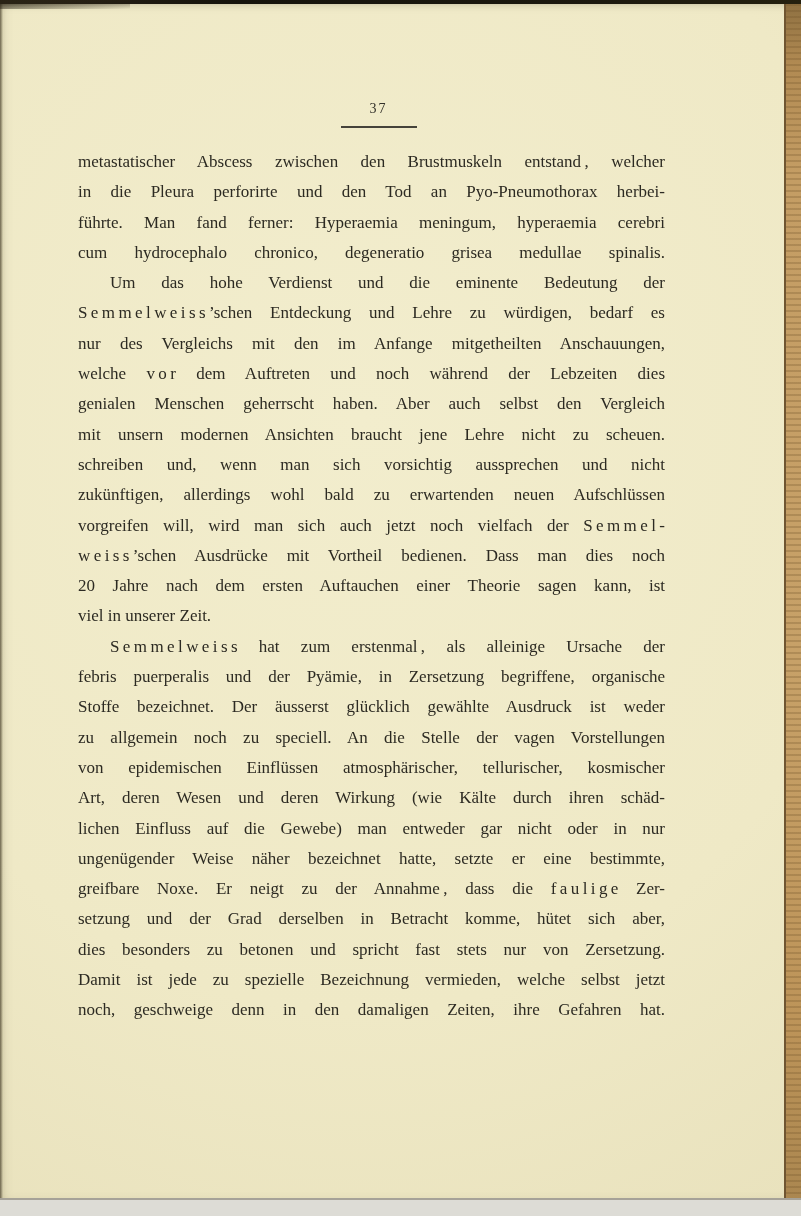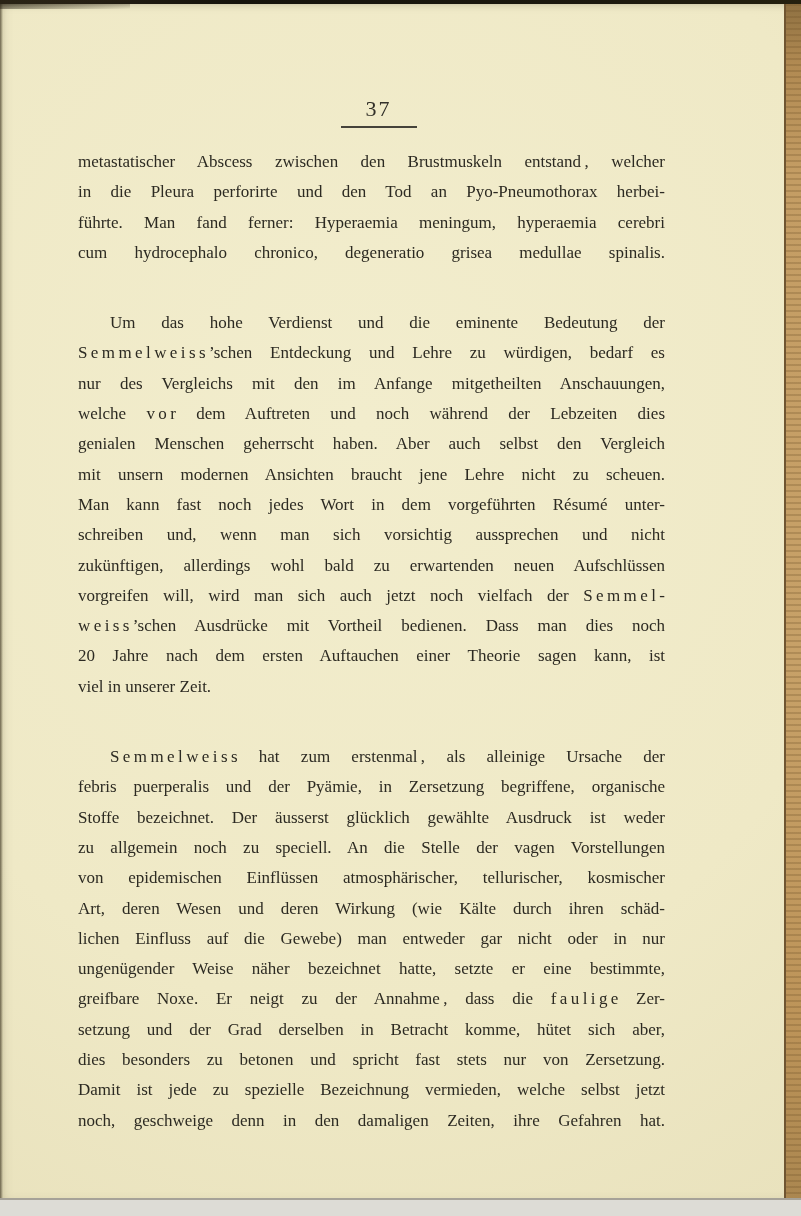--- a/index.html
+++ b/index.html
@@ -56,41 +56,41 @@
   }
 
   
   .folio-wrap {
     position: absolute; left: 78px; top: 97px; width: 587px;
     text-align: center;
     transform: translateX(7px);
     color: #33312a;
   }
   .folio-num {
-    font-size: 22px; line-height: 24px; letter-spacing: 2px;
+    font-size: 14px; line-height: 24px; letter-spacing: 2px;
   }
   .folio-rule {
     width: 76px; height: 2px; margin: 5px auto 0;
     background: #45433a;
   }
 
   
   .text-block {
     position: absolute; left: 78px; top: 147px; width: 587px;
     font-size: 17px; line-height: 30.3px;
     color: #2c2a22;
   }
   .paragraph { margin: 0; }
   .line {
     text-align: justify;
     text-align-last: justify;
     white-space: normal;
     font-family: Liberation Serif, serif;
   }
-  .line.indent { text-indent: 32px; margin-top: 40px; }
+  .line.indent { text-indent: 32px; }
   .line.unjust { text-align-last: left; }
 </style>
 </head>
 <body>
 
 <div class="stage">
   <div class="paper">
 
     <div class="folio-wrap">
       <div class="folio-num">37</div>
@@ -104,21 +104,20 @@
           <div class="line">führte. Man fand ferner: Hyperaemia meningum, hyperaemia cerebri</div>
           <div class="line">cum hydrocephalo chronico, degeneratio grisea medullae spinalis.</div>
         </div>
         <div class="paragraph">
           <div class="line indent">Um das hohe Verdienst und die eminente Bedeutung der</div>
           <div class="line">S e m m e l w e i s s ’schen Entdeckung und Lehre zu würdigen, bedarf es</div>
           <div class="line">nur des Vergleichs mit den im Anfange mitgetheilten Anschauungen,</div>
           <div class="line">welche v o r dem Auftreten und noch während der Lebzeiten dies</div>
           <div class="line">genialen Menschen geherrscht haben. Aber auch selbst den Vergleich</div>
           <div class="line">mit unsern modernen Ansichten braucht jene Lehre nicht zu scheuen.</div>
-          <div class="line">Man kann fast noch jedes Wort in dem vorgeführten Résumé unter-</div>
           <div class="line">schreiben und, wenn man sich vorsichtig aussprechen und nicht</div>
           <div class="line">zukünftigen, allerdings wohl bald zu erwartenden neuen Aufschlüssen</div>
           <div class="line">vorgreifen will, wird man sich auch jetzt noch vielfach der S e m m e l -</div>
           <div class="line">w e i s s ’schen Ausdrücke mit Vortheil bedienen. Dass man dies noch</div>
           <div class="line">20 Jahre nach dem ersten Auftauchen einer Theorie sagen kann, ist</div>
           <div class="line unjust">viel in unserer Zeit.</div>
         </div>
         <div class="paragraph">
           <div class="line indent">S e m m e l w e i s s hat zum erstenmal , als alleinige Ursache der</div>
           <div class="line">febris puerperalis und der Pyämie, in Zersetzung begriffene, organische</div>

